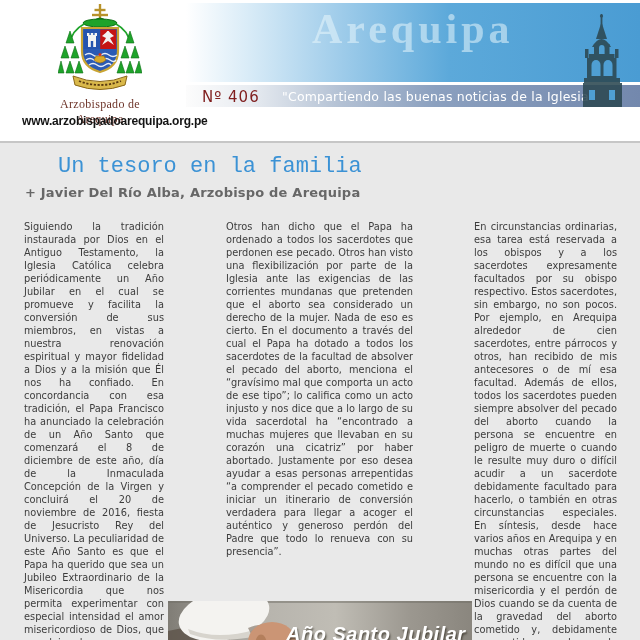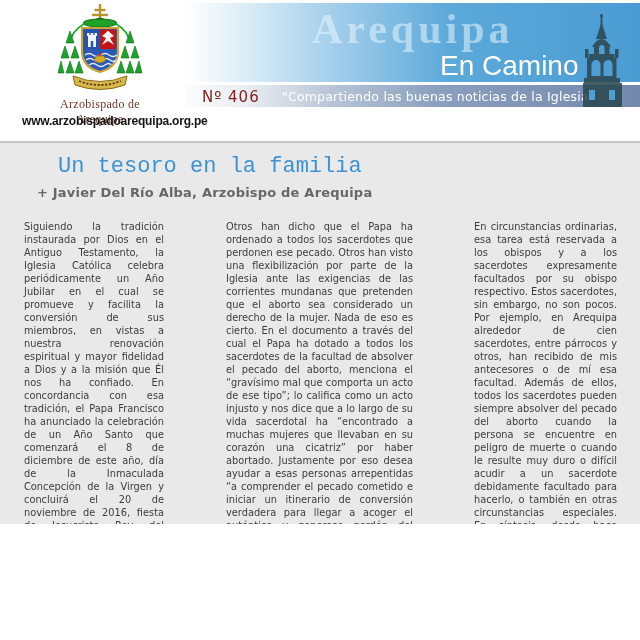--- a/index.html
+++ b/index.html
@@ -1,16 +1,16 @@
 <!DOCTYPE html>
 <html><head>
 <meta charset="utf-8">
 <style>
   html,body{margin:0;padding:0;background:#ffffff;}
-  .page{position:relative;width:640px;height:524px;overflow:hidden;background:#ffffff;
+  .page{position:relative;width:640px;height:640px;overflow:hidden;background:#ffffff;
         font-family:"DejaVu Sans",sans-serif;}
 
   
   .band{position:absolute;left:186px;top:3px;width:454px;height:104px;}
   .band-main{position:absolute;left:0;top:0;width:454px;height:79px;
     background:linear-gradient(90deg,#ffffff 0%,#d8ebf7 14%,#9fccea 34%,#5ca9da 58%,#4a9cd3 100%);}
   .band-underline{position:absolute;left:0;top:79px;width:392px;height:3px;background:#ffffff;}
   .band-bar{position:absolute;left:0;top:82px;width:454px;height:22px;
     background:linear-gradient(90deg,#fcfcfc 0%,#e8ecf1 14%,#b3c1d4 34%,#8ba0bf 55%,#7388ad 100%);}
   .masthead-region{position:absolute;left:126px;top:2px;font-family:"Liberation Serif",serif;
@@ -28,21 +28,21 @@
   .website{position:absolute;left:22px;top:114px;font-size:12px;font-weight:bold;color:#141414;
     font-family:"Liberation Sans",sans-serif;letter-spacing:-0.2px;}
   .bulletin-info{position:absolute;right:18px;top:125px;font-size:9px;color:#9a9a9a;
     font-family:"Liberation Sans",sans-serif;letter-spacing:-0.1px;}
   .separator{position:absolute;left:0;top:141px;width:640px;height:2px;background:#c6c6c6;}
 
   
   .content-bg{position:absolute;left:0;top:143px;width:640px;height:497px;background:#e9e9e9;}
   .article-title{position:absolute;left:58px;top:154px;font-size:22px;color:#3b92d5;
     font-family:Liberation Mono, monospace;}
-  .article-author{position:absolute;left:37px;top:185px;font-size:13px;font-weight:bold;
+  .article-author{position:absolute;left:25px;top:185px;font-size:13px;font-weight:bold;
     color:#676767;letter-spacing:0.2px;}
 
   .col{position:absolute;top:220px;font-size:9.8px;line-height:13px;color:#3c3c3c;
     text-align:justify;height:430px;}
   .col-1{left:24px;width:190px;}
   .col-2{left:226px;width:187px;}
   .col-3{left:426px;width:191px;}
   .cut-r{float:right;width:50px;height:130px;margin-top:378px;}
   .cut-l{float:left;width:48px;height:130px;margin-top:378px;}
 
@@ -53,21 +53,20 @@
     text-shadow:1px 2px 2px rgba(50,45,35,0.75);margin-top:8px;}
 </style>
 </head>
 <body>
 
 <div class="page">
 
   <div class="band">
     <div class="band-main"></div>
     <div class="masthead-region">Arequipa</div>
-    <div class="masthead-title">En Camino</div>
     <div class="band-underline"></div>
     <div class="band-bar"></div>
     <div class="issue-number">Nº 406</div>
     <div class="tagline">"Compartiendo las buenas noticias de la Iglesia"</div>
 
     <svg class="tower-svg" width="62" height="99" viewBox="0 0 62 99">
       <g fill="#2c4852" opacity="0.88">
         <rect x="28.6" y="6" width="1.8" height="12"></rect>
         <circle cx="29.5" cy="8" r="1.6"></circle>
         <path d="M29.5,14 L24,31 L35,31 Z"></path>

